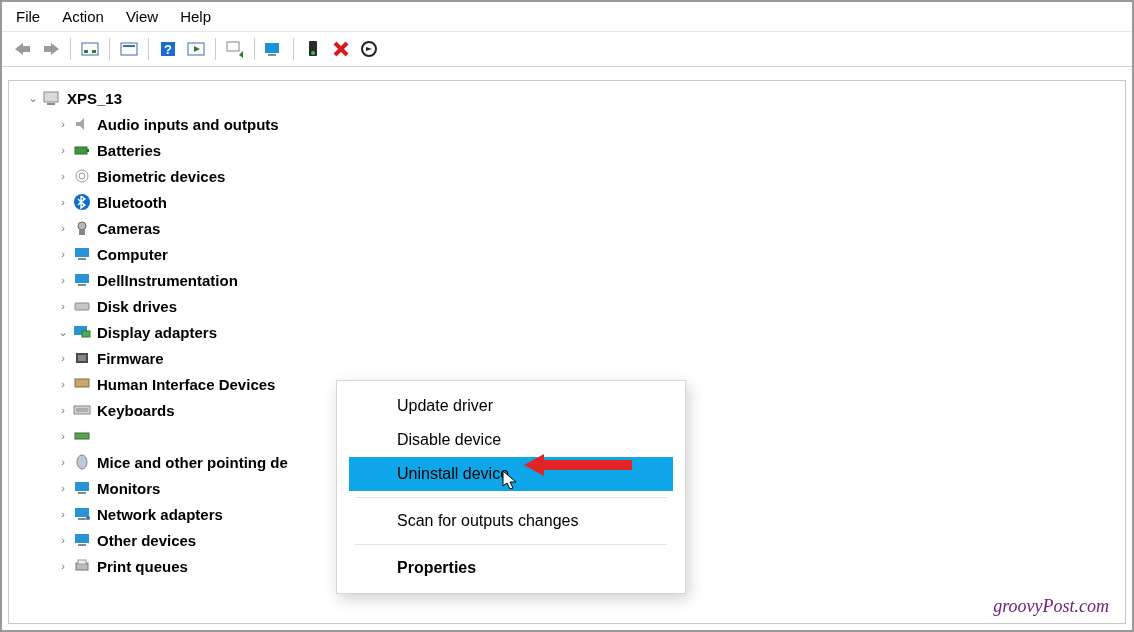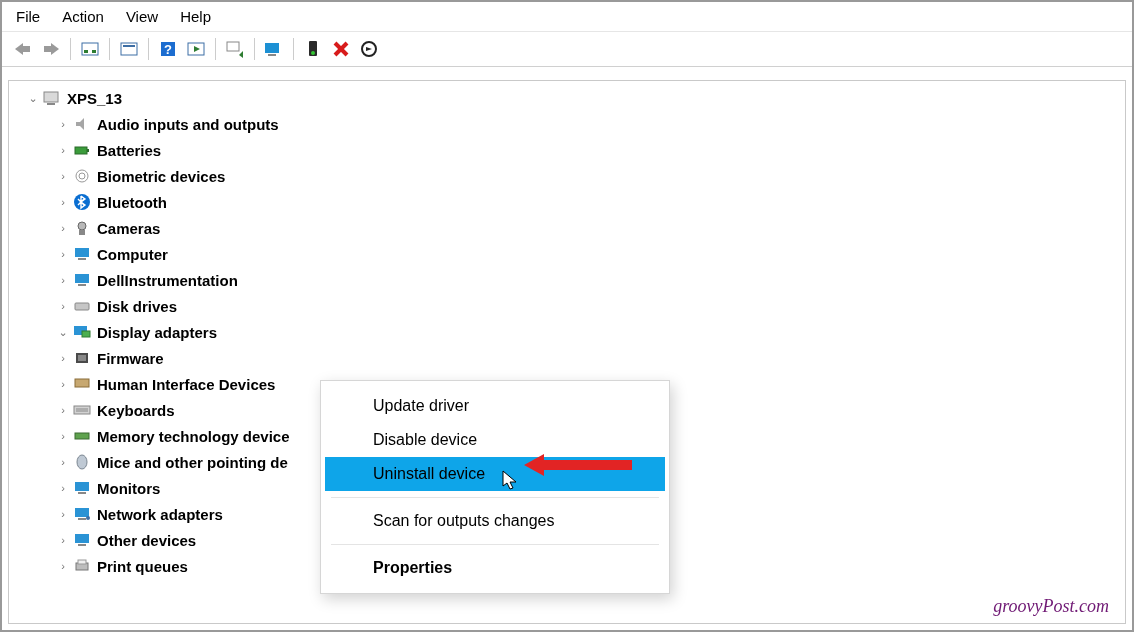--- a/index.html
+++ b/index.html
@@ -62,26 +62,26 @@
     display:flex;align-items:center;justify-content:center;
     margin-right:4px;
   }
   .node .label { white-space:nowrap;font-weight:bold; }
   .selected {
     background:#cde8ff;
     border:1px solid #aad4ff;
   }
   .ctxmenu {
     position: absolute;
-    left: 318px; top: 378px;
+    left: 334px; top: 378px;
     width: 350px;
     background:#fff;
     border:1px solid #d6d6d6;
     box-shadow: 3px 5px 14px rgba(0,0,0,0.18);
-    padding: 8px 4px;
+    padding: 8px 12px;
     z-index: 20;
   }
   .ctxitem {
     padding: 8px 40px 8px 48px;
     font-size:16px;
     cursor:default;
   }
   .ctxitem.hover { background:#0ea5e9; }
   .ctxsep { height:1px; background:#e4e4e4; margin:6px 6px; }
   .ctxitem.bold { font-weight:700; }
@@ -317,21 +317,20 @@
         </span>
         <span class="label">Keyboards</span>
       </div>
     <div class="node lvl1">
         <span class="arrow">›</span>
         <span class="ico">
           <svg width="18" height="14">
             <rect x="2" y="4" width="14" height="6" fill="#5fa24e" stroke="#3b6b30"></rect>
           </svg>
         </span>
-        <span class="label">Memory technology device</span>
       </div>
     <div class="node lvl1">
         <span class="arrow">›</span>
         <span class="ico">
           <svg width="16" height="16">
             <ellipse cx="8" cy="8" rx="5" ry="7" fill="#bfc9d4" stroke="#7b8691"></ellipse>
           </svg>
         </span>
         <span class="label">Mice and other pointing de</span>
       </div>

